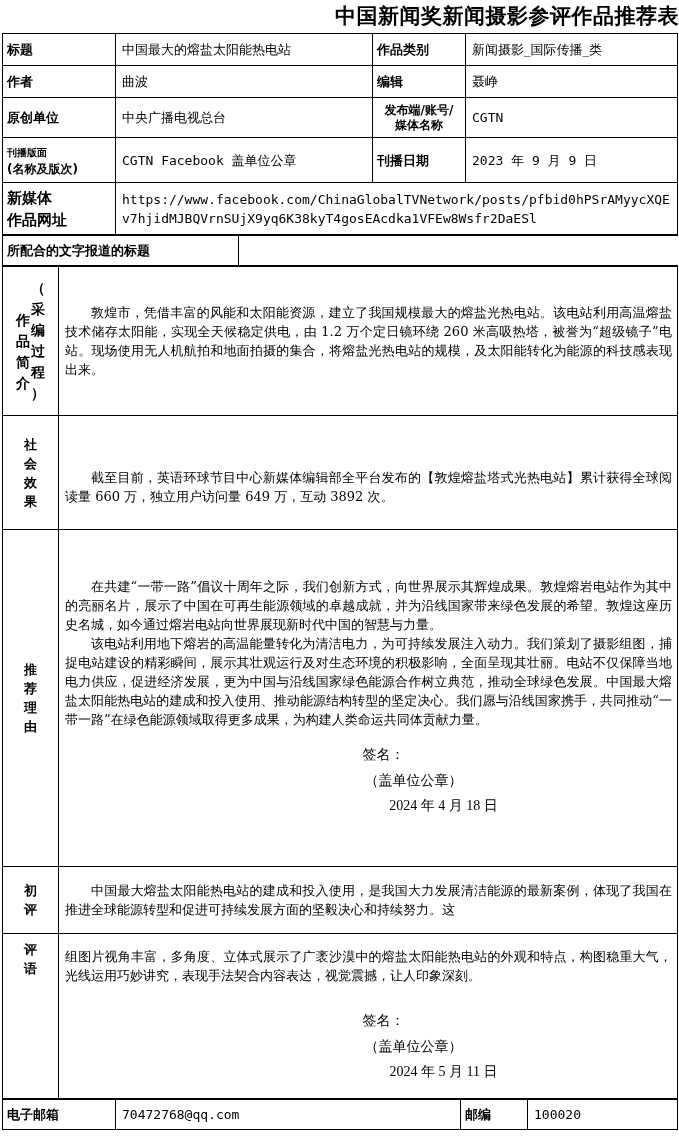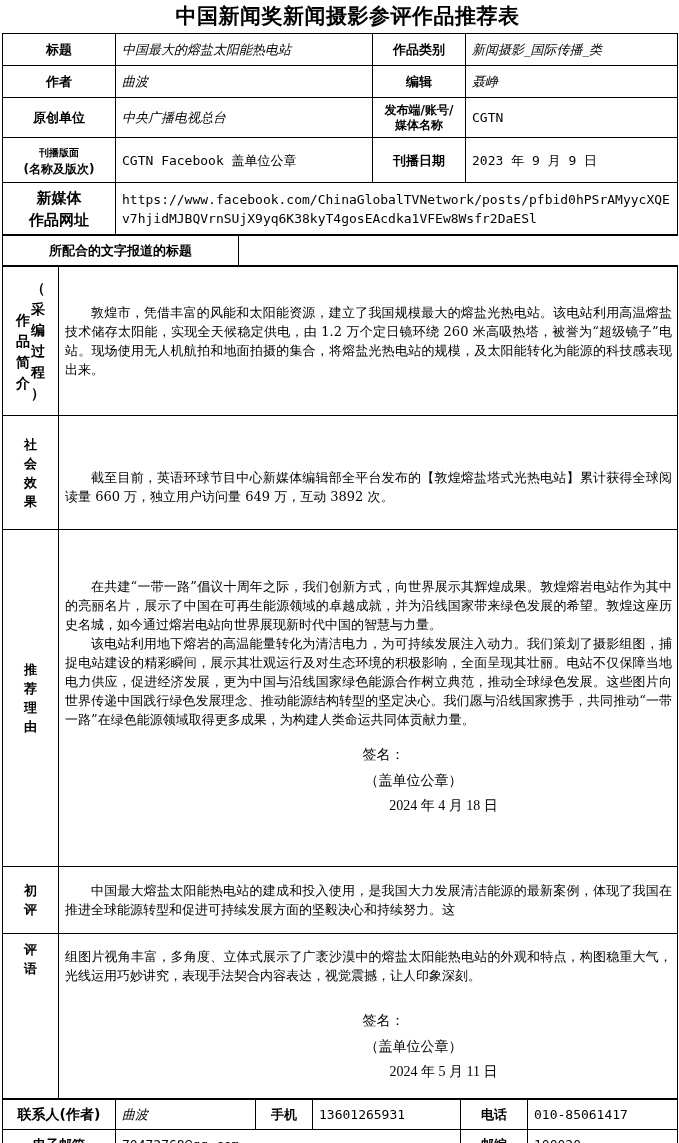--- a/index.html
+++ b/index.html
@@ -12,21 +12,21 @@
     font-family: "DejaVu Serif", "Liberation Serif", serif;
     color: #000000;
     -webkit-font-smoothing: none;
   }
   .page {
     width: 679px;
     box-sizing: border-box;
     padding: 0;
   }
   .doc-title {
-    text-align: center;
+    text-align: right;
     font-family: "DejaVu Sans", "Liberation Sans", sans-serif;
     font-weight: bold;
     font-size: 21px;
     letter-spacing: 0.5px;
     line-height: 28px;
     padding: 2px 0 3px 16px;
     margin: 0;
   }
   table.form {
     border-collapse: collapse;
@@ -36,21 +36,20 @@
   }
   table.form td {
     border: 1px solid #000000;
     padding: 2px 4px;
     vertical-align: middle;
     font-size: 13px;
     line-height: 19px;
     word-break: break-all;
   }
   .lbl {
-    text-align: center;
     font-family: "DejaVu Sans", "Liberation Sans", sans-serif;
     font-weight: bold;
     font-size: 15px;
     line-height: 20px;
     white-space: nowrap;
   }
   .lbl-sm {
     text-align: center;
     font-family: "DejaVu Sans", "Liberation Sans", sans-serif;
     font-weight: bold;
@@ -59,21 +58,20 @@
   }
   .lbl-sub {
     display: block;
     font-size: 12px;
     line-height: 15px;
   }
   .val {
     font-size: 13.5px;
     line-height: 20px;
     padding-left: 6px !important;
-    font-style: italic;
   }
   .val-mono {
     font-family: "DejaVu Sans Mono", "Liberation Mono", monospace;
     font-size: 11.5px;
     line-height: 20px;
     padding-left: 6px !important;
     letter-spacing: 0px;
   }
   .val-url {
     font-family: "DejaVu Sans Mono", "Liberation Mono", monospace;
@@ -259,21 +257,21 @@
       <td class="vlabel" style="height:328px">
         <div class="vstack">
           <span>推</span>
           <span>荐</span>
           <span>理</span>
           <span>由</span>
         </div>
       </td>
       <td class="body-text cell-top">
         <p>在共建“一带一路”倡议十周年之际，我们创新方式，向世界展示其辉煌成果。敦煌熔岩电站作为其中的亮丽名片，展示了中国在可再生能源领域的卓越成就，并为沿线国家带来绿色发展的希望。敦煌这座历史名城，如今通过熔岩电站向世界展现新时代中国的智慧与力量。</p>
-        <p>该电站利用地下熔岩的高温能量转化为清洁电力，为可持续发展注入动力。我们策划了摄影组图，捕捉电站建设的精彩瞬间，展示其壮观运行及对生态环境的积极影响，全面呈现其壮丽。电站不仅保障当地电力供应，促进经济发展，更为中国与沿线国家绿色能源合作树立典范，推动全球绿色发展。这些图片向世界传递中国践行绿色发展理念、推动能源结构转型的坚定决心。我们愿与沿线国家携手，共同推动“一带一路”在绿色能源领域取得更多成果，为构建人类命运共同体贡献力量。</p>
+        <p>该电站利用地下熔岩的高温能量转化为清洁电力，为可持续发展注入动力。我们策划了摄影组图，捕捉电站建设的精彩瞬间，展示其壮观运行及对生态环境的积极影响，全面呈现其壮丽。电站不仅保障当地电力供应，促进经济发展，更为中国与沿线国家绿色能源合作树立典范，推动全球绿色发展。中国最大熔盐太阳能热电站的建成和投入使用、推动能源结构转型的坚定决心。我们愿与沿线国家携手，共同推动“一带一路”在绿色能源领域取得更多成果，为构建人类命运共同体贡献力量。</p>
         <div class="sig-block">
           <div class="sig-line1">签名：</div>
           <div class="sig-line2">（盖单位公章）</div>
           <div class="sig-line3">2024 年 4 月 18 日</div>
         </div>
       </td>
     </tr>
 
     <tr>
       <td class="vlabel" style="height:58px">
@@ -310,28 +308,20 @@
     <colgroup>
       <col style="width:113px">
       <col style="width:140px">
       <col style="width:57px">
       <col style="width:148px">
       <col style="width:67px">
       <col style="width:150px">
     </colgroup>
 
     <tbody>
-        <tr>
-      <td class="lbl" style="height:25px;font-size:14px">联系人(作者)</td>
-      <td class="val">曲波</td>
-      <td class="lbl">手机</td>
-      <td class="val-mono">13601265931</td>
-      <td class="lbl">电话</td>
-      <td class="val-mono">010-85061417</td>
-    </tr>
 
     <tr>
       <td class="lbl" style="height:25px">电子邮箱</td>
       <td class="val-mono" colspan="3">70472768@qq.com</td>
       <td class="lbl">邮编</td>
       <td class="val-mono">100020</td>
     </tr>
 
   </tbody>
     </table>

